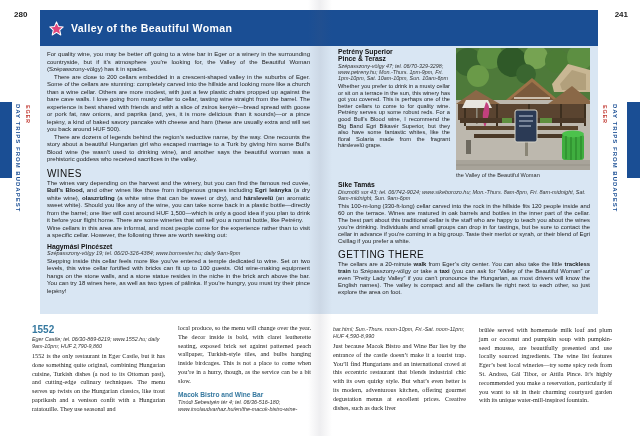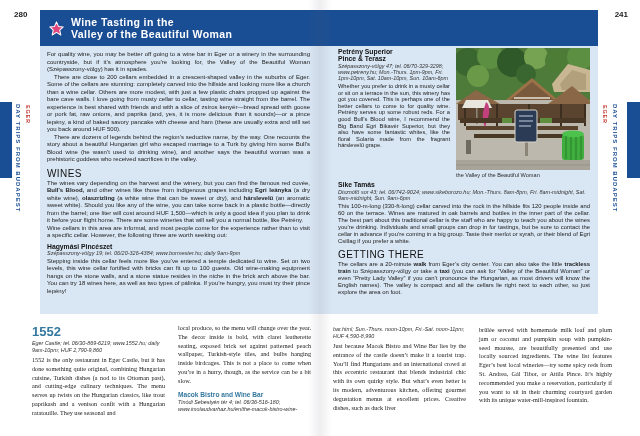--- a/index.html
+++ b/index.html
@@ -37,21 +37,21 @@
   .photo-frame{width:134px;height:122px;overflow:hidden;}
   .photo-caption{font-size:5.6px;color:#2a2a2a;margin-top:2px;text-align:left;}
   .sike-body,.gt-body{font-size:5.9px !important;line-height:1.2 !important;}
 
   
   .bottom{position:absolute;display:flex;}
   .bottom.leftpage{left:32px;top:324px;width:278px;gap:13px;}
   .bottom.rightpage{left:333px;top:326px;width:274px;gap:13px;}
   .bcol{width:133px;flex:0 0 auto;}
   .bottom .serif{margin:0;font-family:"Liberation Serif",serif;font-size:6.2px;line-height:1.42;text-align:justify;color:#1a1a1a;}
-  h5.rest{margin:0 0 1px 0;font-size:13px;font-weight:bold;color:#35789f;font-family:"Liberation Sans",sans-serif;}
+  h5.rest{margin:0 0 1px 0;font-size:10px;font-weight:bold;color:#35789f;font-family:"Liberation Sans",sans-serif;}
   h5.rest.macok{margin-top:5px;font-size:6.6px;}
   .bottom .rdetails{margin:0 0 2px 0;font-style:italic;font-size:5.4px;line-height:1.3;color:#333;font-family:"Liberation Sans",sans-serif;}
 
   
   .tab-block{position:absolute;background:#1a4e94;}
   .tab-block.left{left:0;top:102px;width:12px;height:76px;}
   .tab-block.right{left:627px;top:102px;width:13px;height:76px;}
   .vtab{position:absolute;writing-mode:vertical-rl;font-weight:bold;font-size:6px;
         letter-spacing:1px;color:#1a4e94;white-space:nowrap;}
   .vtab.eger{color:#c23a33;font-size:5.5px;letter-spacing:.8px;}
@@ -70,21 +70,20 @@
 
   <div class="feature-box"></div>
 
   <div class="header-bar">
     <span class="star-wrap">
       <svg viewBox="0 0 20 20" width="15" height="15">
         <path d="M10 1.2 L12.7 7.2 L19 7.9 L14.3 12.2 L15.7 18.6 L10 15.1 L4.3 18.6 L5.7 12.2 L1 7.9 L7.3 7.2 Z" fill="#e0467c" stroke="#ffffff" stroke-width="1.4" stroke-linejoin="round"></path>
       </svg>
     </span>
     <div class="title">
-      <div>Wine Tasting in the</div>
       <div>Valley of the Beautiful Woman</div>
     </div>
   </div>
 
   <div class="box-left">
     <p>For quality wine, you may be better off going to a wine bar in Eger or a winery in the surrounding countryside, but if it’s atmosphere you’re looking for, the Valley of the Beautiful Woman (Szépasszony-völgy) has it in spades.</p>
     <p class="ind">There are close to 200 cellars embedded in a crescent-shaped valley in the suburbs of Eger. Some of the cellars are stunning: completely carved into the hillside and looking more like a church than a wine cellar. Others are more modest, with just a few plastic chairs propped up against the bare cave walls. I love going from musty cellar to cellar, tasting wine straight from the barrel. The experience is best shared with friends and with a slice of zsíros kenyér—bread spread with goose or pork fat, raw onions, and paprika (and, yes, it is more delicious than it sounds)—or a pince lepény, a kind of baked savory pancake with cheese and ham (these are usually extra and will set you back around HUF 500).</p>
     <p class="ind">There are dozens of legends behind the region’s seductive name, by the way. One recounts the story about a beautiful Hungarian girl who escaped marriage to a Turk by giving him some Bull’s Blood wine (he wasn’t used to drinking wine), and another says the beautiful woman was a prehistoric goddess who received sacrifices in the valley.</p>
     <h3 class="sec">WINES</h3>
     <p><span>The wines vary depending on the harvest and the winery, but you can find the famous red cuvée, </span><span class="b">Bull’s Blood,</span><span> and other wines like those from indigenous grapes including </span><span class="b">Egri leányka</span><span> (a dry white wine), </span><span class="b">olaszrizling</span><span> (a white wine that can be sweet or dry), and </span><span class="b">hárslevelű</span><span> (an aromatic sweet white). Should you like any of the wine, you can take some back in a plastic bottle—directly from the barrel; one liter will cost around HUF 1,500—which is only a good idea if you plan to drink it before your flight home. There are some wineries that will sell you a normal bottle, like Petrény.</span></p>

